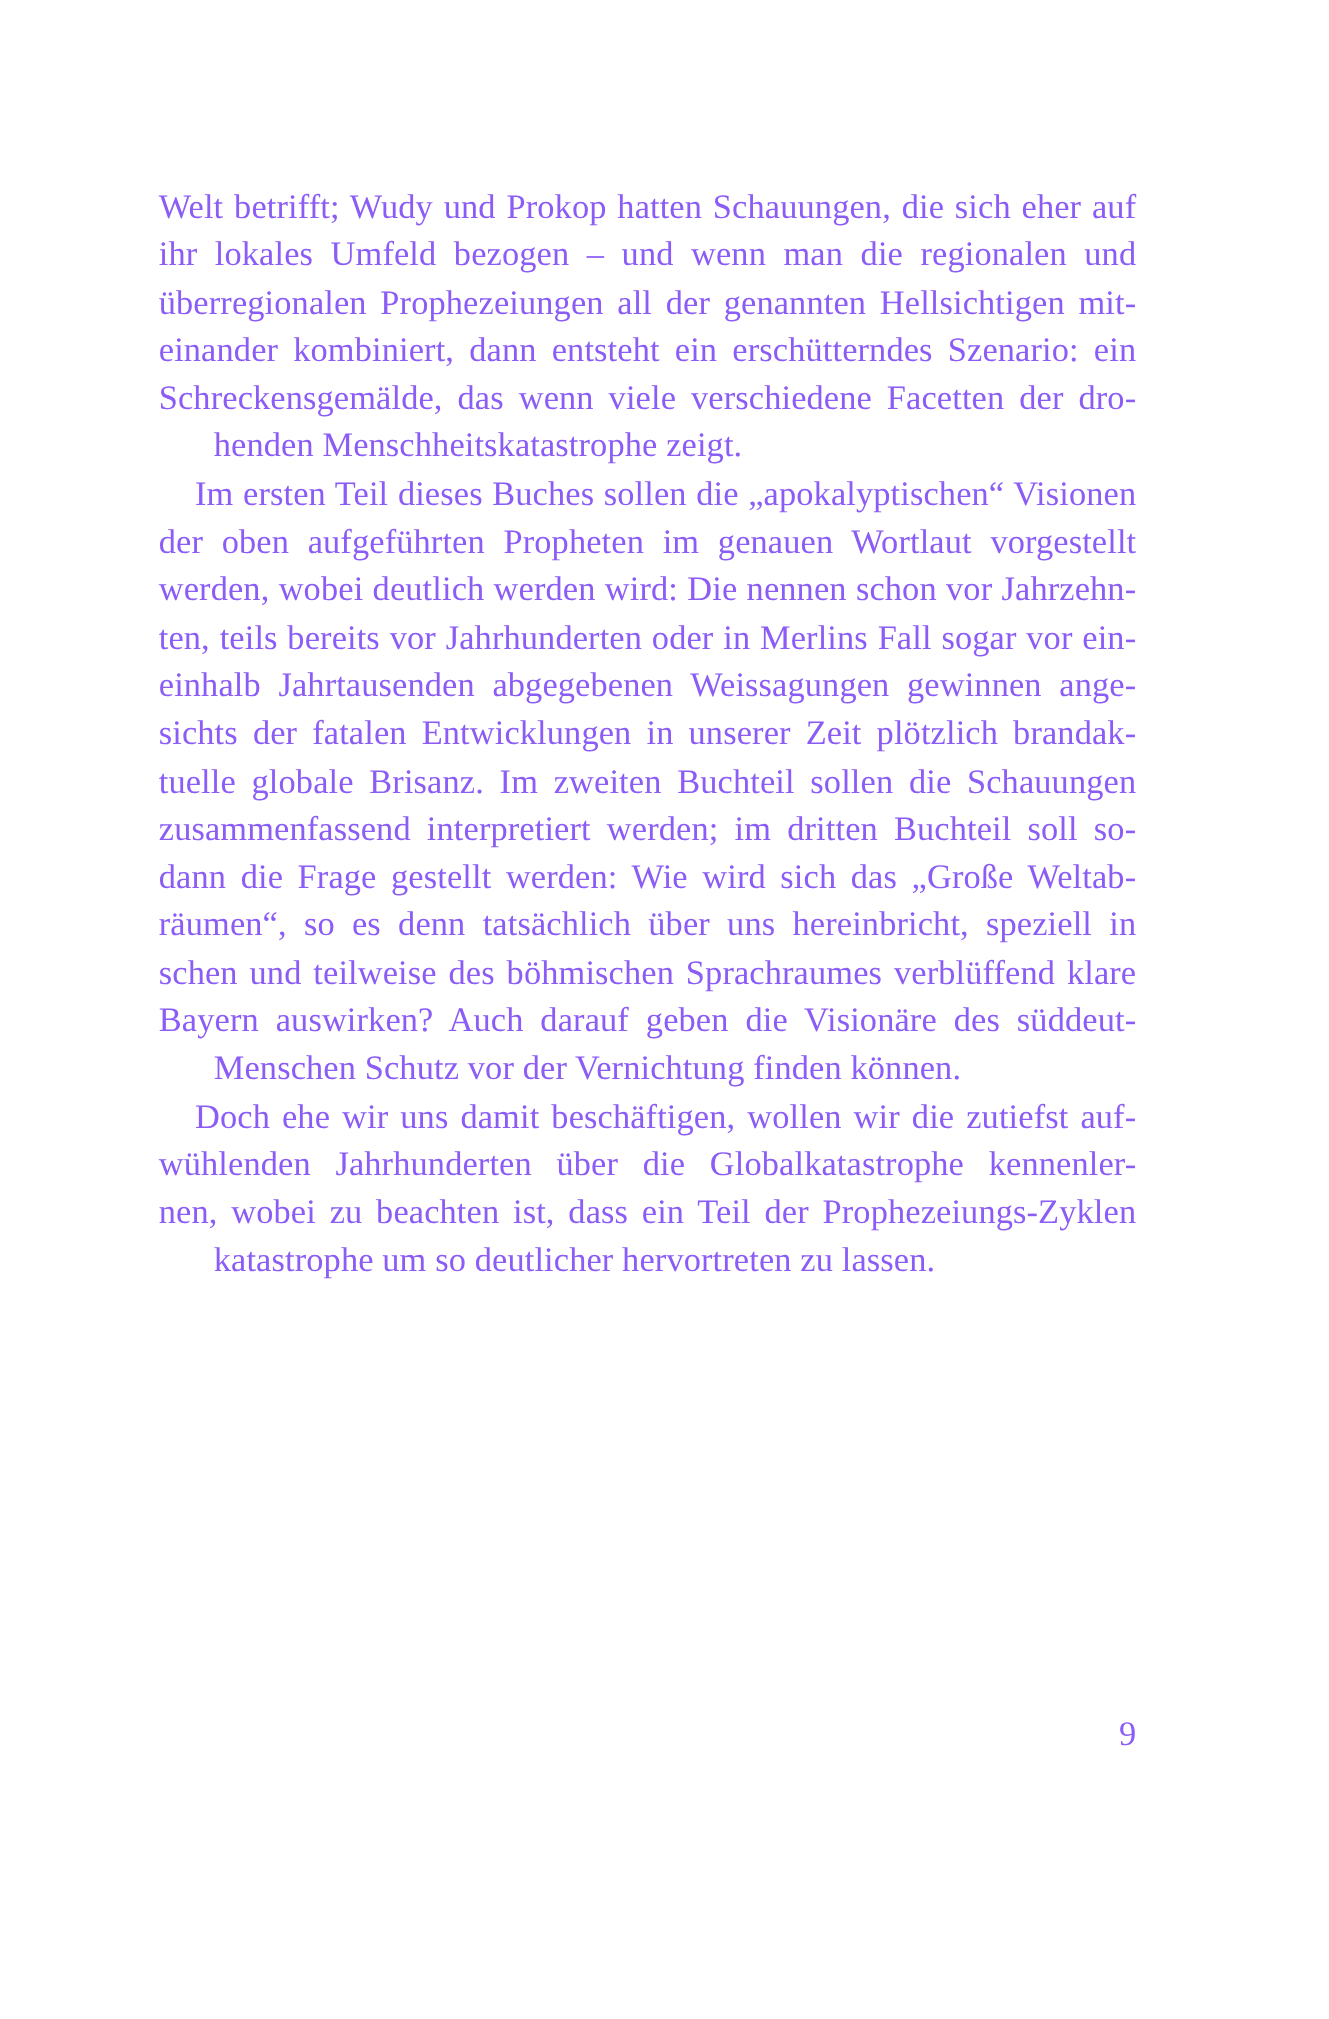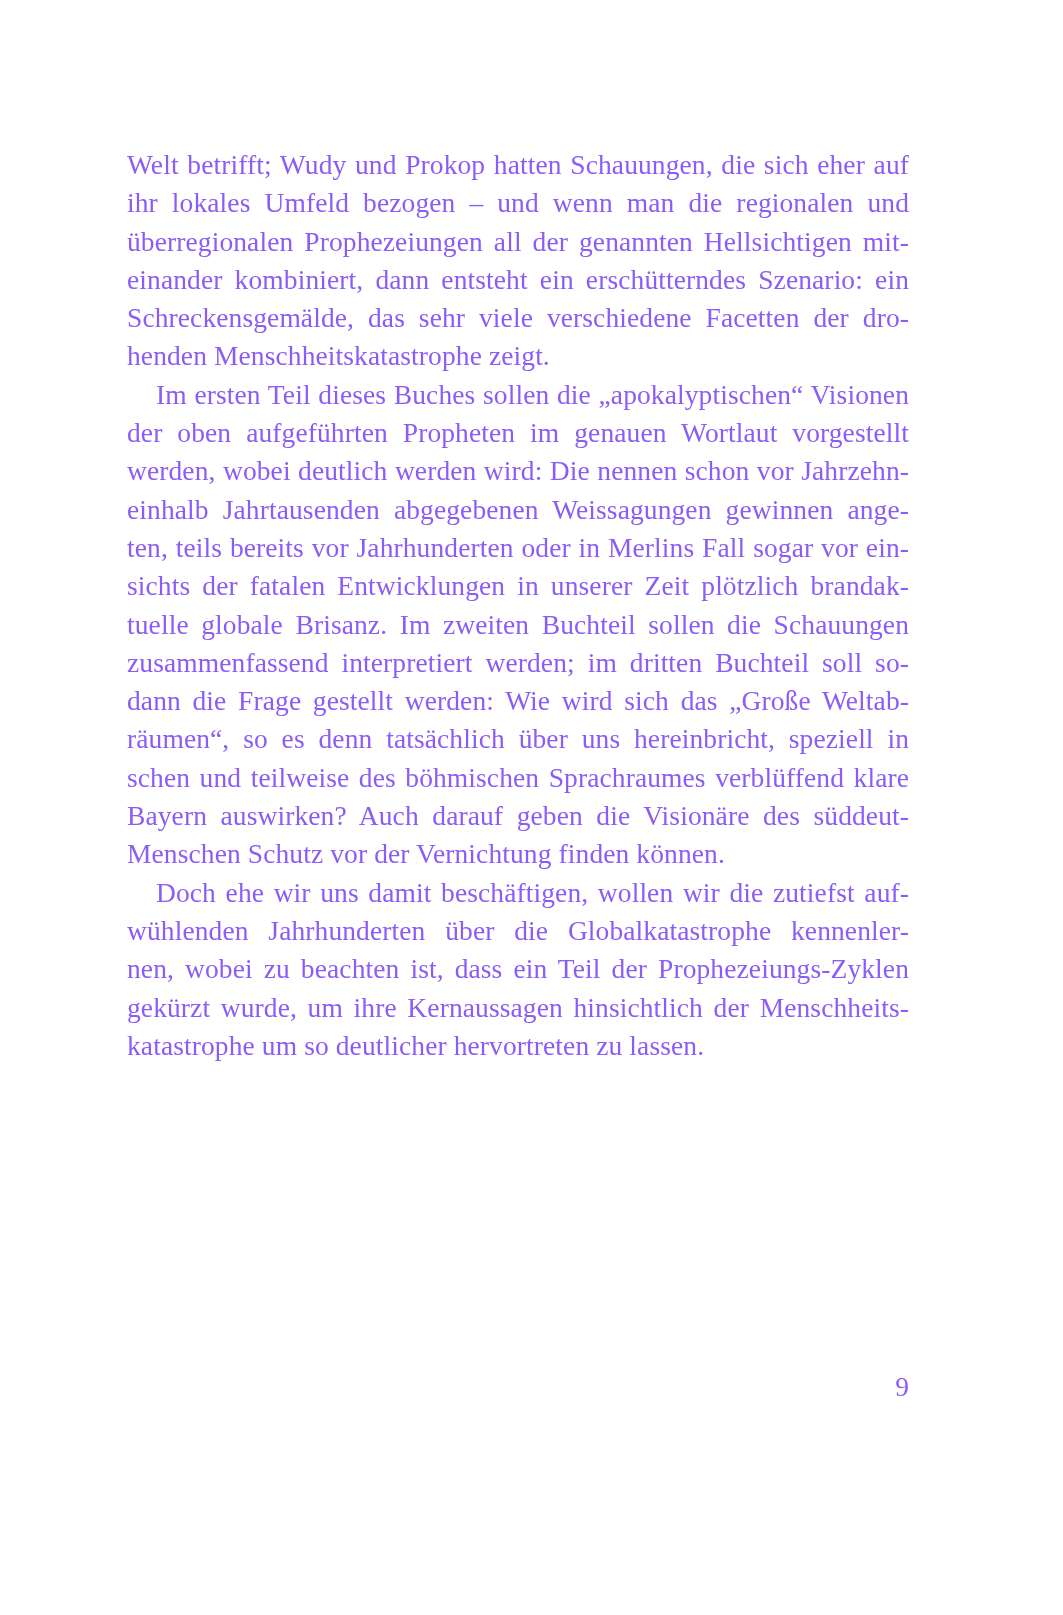--- a/index.html
+++ b/index.html
@@ -29,20 +29,21 @@
     margin: 0;
     padding: 0;
   }
   .line {
     text-align: justify;
     text-align-last: justify;
     white-space: normal;
   }
   .line.last-line {
     text-align-last: left;
+    margin-left: 44px;
   }
   .paragraph.indented .first-line {
     text-indent: 29px;
   }
   .page-number {
     position: absolute;
     left: 127px;
     top: 1368px;
     width: 782px;
     text-align: right;
@@ -53,40 +54,39 @@
 </head>
 <body>
 
 <div class="page">
   <div class="text-block" id="text-block">
       <div class="paragraph">
         <div class="line first-line">Welt betrifft; Wudy und Prokop hatten Schauungen, die sich eher auf</div>
         <div class="line">ihr lokales Umfeld bezogen – und wenn man die regionalen und</div>
         <div class="line">überregionalen Prophezeiungen all der genannten Hellsichtigen mit-</div>
         <div class="line">einander kombiniert, dann entsteht ein erschütterndes Szenario: ein</div>
-        <div class="line">Schreckensgemälde, das sehr viele verschiedene Facetten der dro-</div>
+        <div class="line">Schreckensgemälde, das wenn viele verschiedene Facetten der dro-</div>
         <div class="line last-line">henden Menschheitskatastrophe zeigt.</div>
       </div>
       <div class="paragraph indented">
         <div class="line first-line">Im ersten Teil dieses Buches sollen die „apokalyptischen“ Visionen</div>
         <div class="line">der oben aufgeführten Propheten im genauen Wortlaut vorgestellt</div>
         <div class="line">werden, wobei deutlich werden wird: Die nennen schon vor Jahrzehn-</div>
+        <div class="line">ten, teils bereits vor Jahrhunderten oder in Merlins Fall sogar vor ein-</div>
         <div class="line">einhalb Jahrtausenden abgegebenen Weissagungen gewinnen ange-</div>
-        <div class="line">ten, teils bereits vor Jahrhunderten oder in Merlins Fall sogar vor ein-</div>
         <div class="line">sichts der fatalen Entwicklungen in unserer Zeit plötzlich brandak-</div>
         <div class="line">tuelle globale Brisanz. Im zweiten Buchteil sollen die Schauungen</div>
         <div class="line">zusammenfassend interpretiert werden; im dritten Buchteil soll so-</div>
         <div class="line">dann die Frage gestellt werden: Wie wird sich das „Große Weltab-</div>
         <div class="line">räumen“, so es denn tatsächlich über uns hereinbricht, speziell in</div>
         <div class="line">schen und teilweise des böhmischen Sprachraumes verblüffend klare</div>
         <div class="line">Bayern auswirken? Auch darauf geben die Visionäre des süddeut-</div>
         <div class="line last-line">Menschen Schutz vor der Vernichtung finden können.</div>
       </div>
       <div class="paragraph indented">
         <div class="line first-line">Doch ehe wir uns damit beschäftigen, wollen wir die zutiefst auf-</div>
         <div class="line">wühlenden Jahrhunderten über die Globalkatastrophe kennenler-</div>
         <div class="line">nen, wobei zu beachten ist, dass ein Teil der Prophezeiungs-Zyklen</div>
-        <div class="line">gekürzt wurde, um ihre Kernaussagen hinsichtlich der Menschheits-</div>
         <div class="line last-line">katastrophe um so deutlicher hervortreten zu lassen.</div>
       </div>
     </div>
   <div class="page-number">9</div>
 </div>
 
 </body></html>

